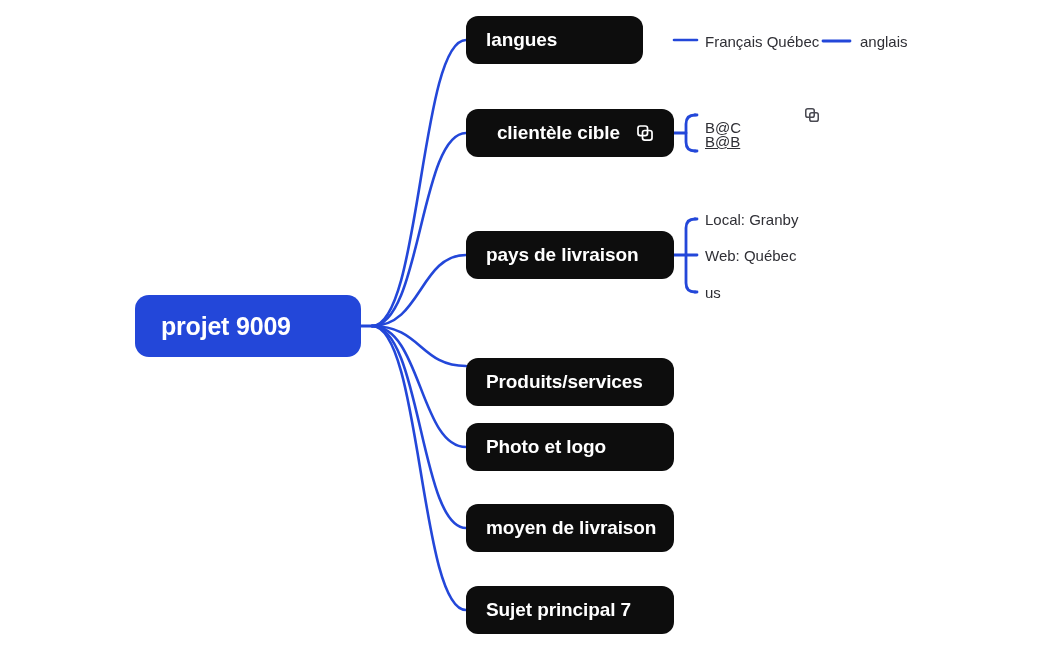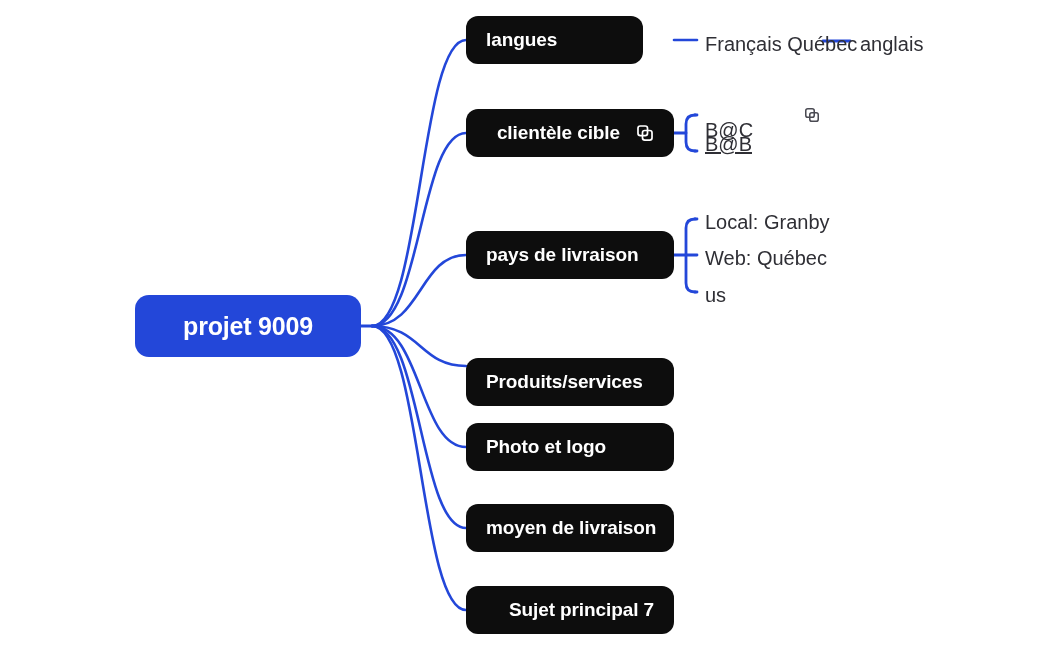--- a/index.html
+++ b/index.html
@@ -55,21 +55,21 @@
   .node.branch .node-label {
     color: #ffffff;
     font-size: 19px;
     font-weight: bold;
     letter-spacing: -0.1px;
     white-space: nowrap;
   }
   .leaf {
     position: absolute;
     color: #2f2f35;
-    font-size: 20px;
+    font-size: 15px;
     font-weight: normal;
     white-space: nowrap;
     line-height: 1;
   }
   .node-icon {
     display: inline-flex;
     align-items: center;
     justify-content: center;
     margin-left: 16px;
   }
@@ -98,21 +98,21 @@
       <path d="M 674 255 L 686 255" stroke="#2347d9" stroke-width="2.8" fill="none" stroke-linecap="round"></path>
       <path d="M 695 219 Q 686 219 686 228 L 686 283 Q 686 292 695 292" stroke="#2347d9" stroke-width="2.8" fill="none" stroke-linecap="round"></path>
       <path d="M 695 219 L 697 219" stroke="#2347d9" stroke-width="2.8" fill="none" stroke-linecap="round"></path>
       <path d="M 686 255 L 697 255" stroke="#2347d9" stroke-width="2.8" fill="none" stroke-linecap="round"></path>
       <path d="M 695 292 L 697 292" stroke="#2347d9" stroke-width="2.8" fill="none" stroke-linecap="round"></path>
       <path d="M 372 326 C 420.88 326, 420 366, 466 366" stroke="#2347d9" stroke-width="2.6" fill="none" stroke-linecap="round"></path>
       <path d="M 372 326 C 420.88 326, 420 447, 466 447" stroke="#2347d9" stroke-width="2.6" fill="none" stroke-linecap="round"></path>
       <path d="M 372 326 C 420.88 326, 420 528, 466 528" stroke="#2347d9" stroke-width="2.6" fill="none" stroke-linecap="round"></path>
       <path d="M 372 326 C 420.88 326, 420 610, 466 610" stroke="#2347d9" stroke-width="2.6" fill="none" stroke-linecap="round"></path>
     </svg>
-<div class="node root" style="left: 135px; top: 295px; width: 226px; height: 62px; justify-content: center;">
+<div class="node root" style="left: 135px; top: 295px; width: 226px; height: 62px;">
       <span class="node-label">projet 9009</span>
     </div>
     <div class="node branch" style="left: 466px; top: 16px; width: 177px; height: 48px;">
       <span class="node-label">langues</span>
     </div>
     <div class="leaf" style="left: 705px; top: 34px;">Français Québec</div>
     <div class="leaf" style="left: 860px; top: 34px;">anglais</div>
     <div class="node branch" style="left: 466px; top: 109px; width: 208px; height: 48px; justify-content: flex-end;">
       <span class="node-label">clientèle cible</span>
       <span class="node-icon">
@@ -132,21 +132,21 @@
     <div class="leaf" style="left: 705px; top: 285px;">us</div>
     <div class="node branch" style="left: 466px; top: 342px; width: 208px; height: 48px; margin-top: 16px;">
       <span class="node-label">Produits/services</span>
     </div>
     <div class="node branch" style="left: 466px; top: 423px; width: 208px; height: 48px;">
       <span class="node-label">Photo et logo</span>
     </div>
     <div class="node branch" style="left: 466px; top: 504px; width: 208px; height: 48px;">
       <span class="node-label">moyen de livraison</span>
     </div>
-    <div class="node branch" style="left: 466px; top: 586px; width: 208px; height: 48px; justify-content: flex-end;">
+    <div class="node branch" style="left: 466px; top: 586px; width: 208px; height: 48px;">
       <span class="node-label">Sujet principal 7</span>
     </div>
     <div class="float-icon" style="left: 804px; top: 107px;">
       <svg width="16" height="16" viewBox="0 0 20 20" fill="none">
         <rect x="2.2" y="2.2" width="10.6" height="10.6" rx="2.6" stroke="#4a4a52" stroke-width="1.9"></rect>
         <rect x="7.2" y="7.2" width="10.6" height="10.6" rx="2.6" stroke="#4a4a52" stroke-width="1.9" fill="none"></rect>
       </svg>
     </div>
   </div>
 

